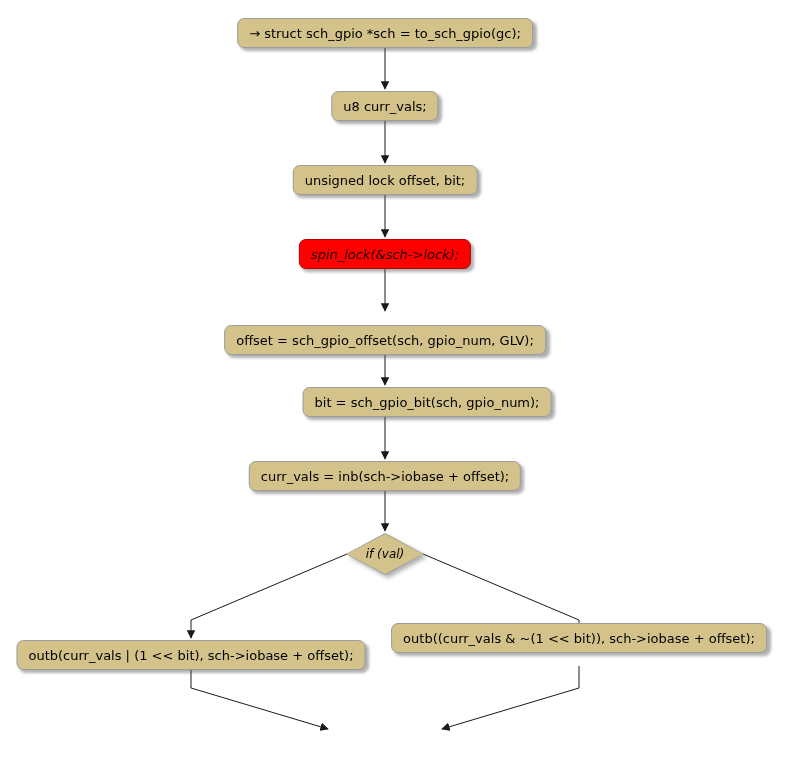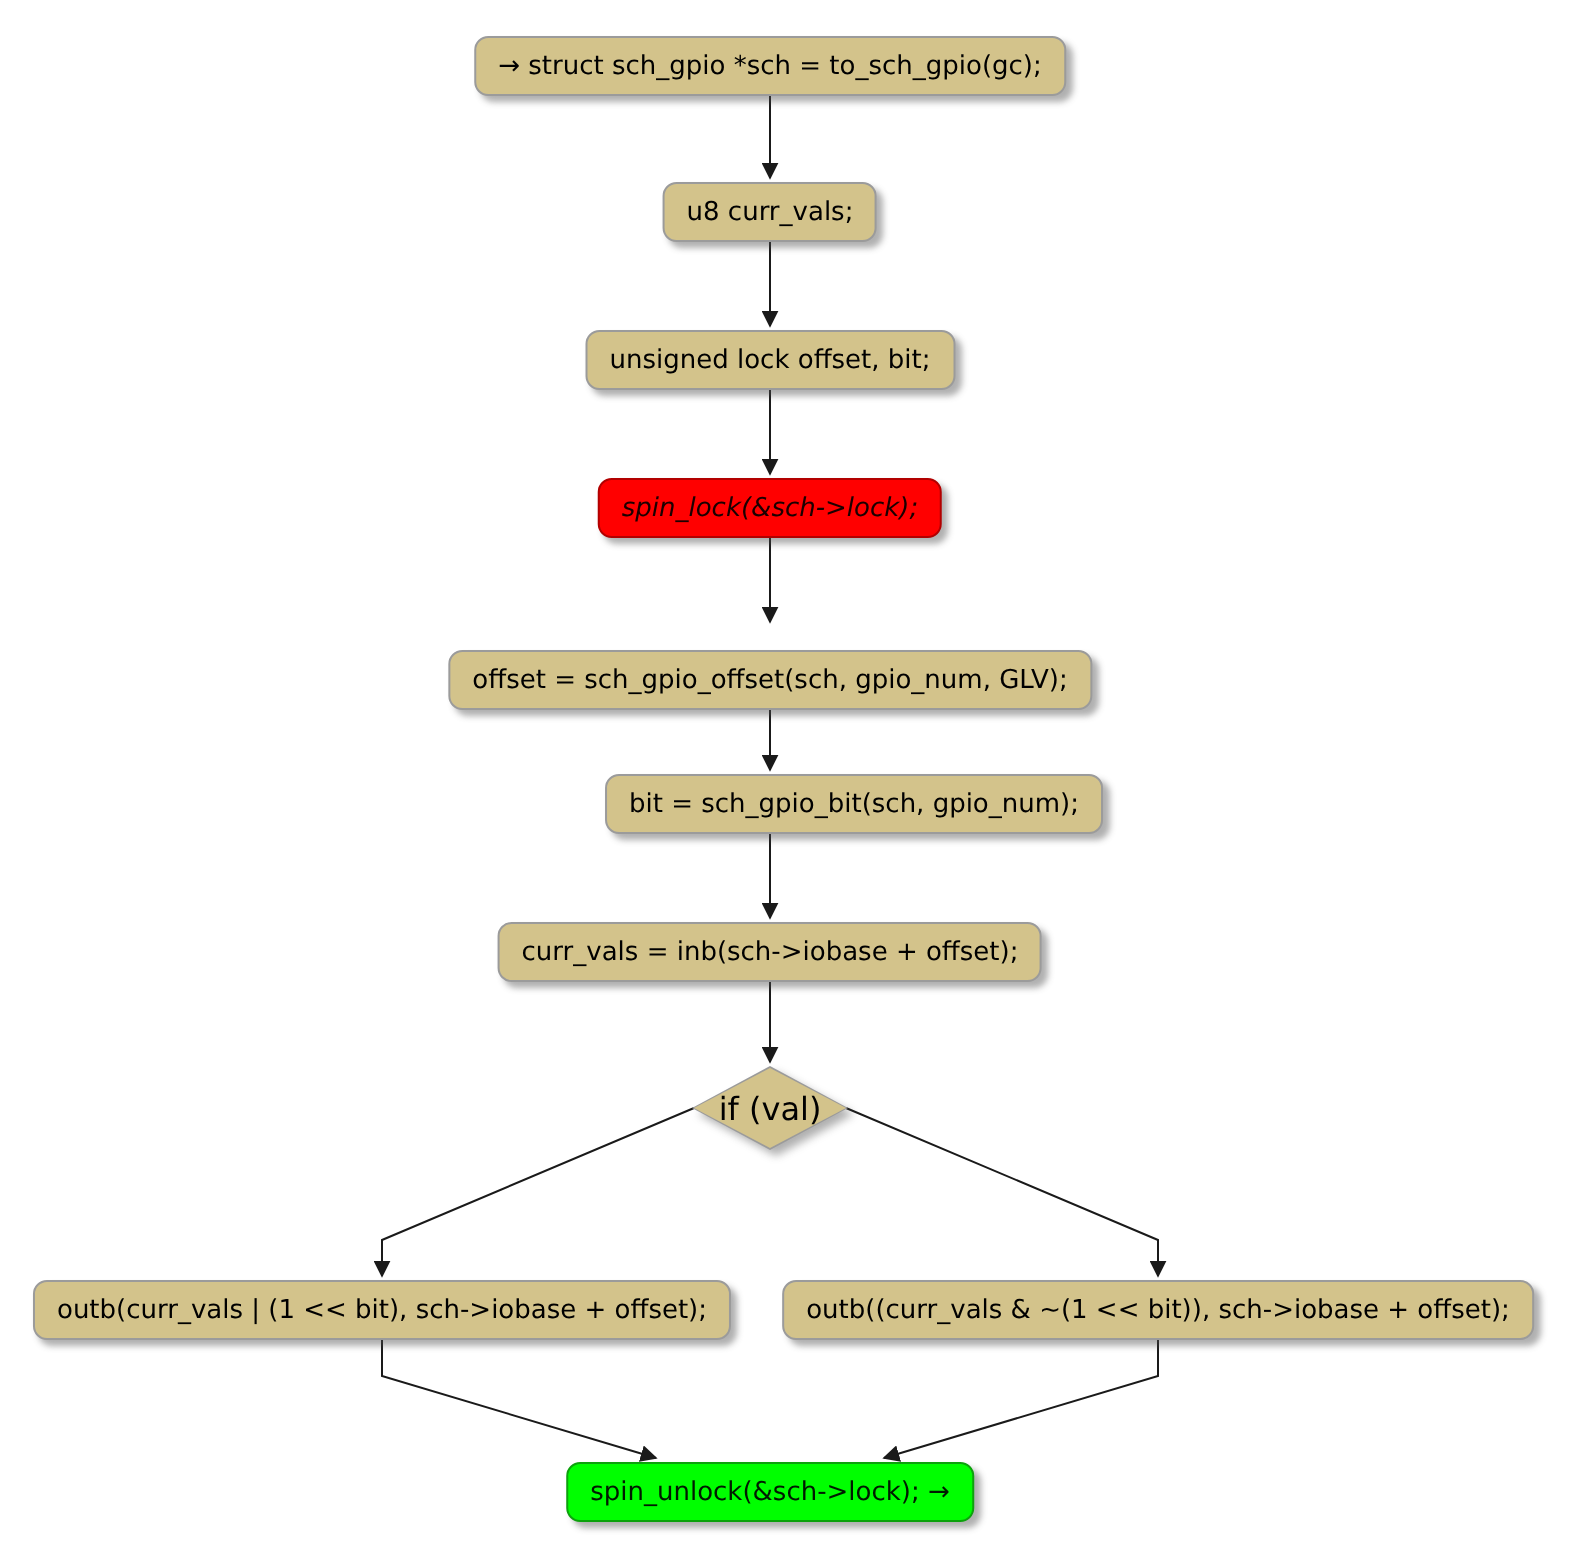--- a/index.html
+++ b/index.html
@@ -68,22 +68,23 @@
     inset: 1px;
     background: var(--node-fill);
     clip-path: polygon(50% 0, 100% 50%, 50% 100%, 0 50%);
   }
   .diamond-label {
     position: absolute;
     inset: 0;
     display: flex;
     align-items: center;
     justify-content: center;
-    font-size: 16px;
+    font-size: 12px;
     color: var(--text-color);
+    font-style: italic;
   }
 </style>
 </head>
 <body>
 
 <div id="canvas">
 
   <svg id="edges" width="786" height="781" viewBox="0 0 786 781">
     <defs>
       <marker id="arrow" viewBox="0 0 10 10" refX="9" refY="5" markerWidth="8.5" markerHeight="8.5" orient="auto-start-reverse">
@@ -120,17 +121,16 @@
   <div class="node" style="left:385px; top:461px;text-align:right;">curr_vals = inb(sch-&gt;iobase + offset);</div>
 
   <div class="diamond-wrap" style="left:346px; top:533px;">
     <div class="diamond-outer"></div>
     <div class="diamond-inner"></div>
     <div class="diamond-label">if (val)</div>
   </div>
 
   <div class="node" style="left:191px; top:640px;">outb(curr_vals | (1 &lt;&lt; bit), sch-&gt;iobase + offset);</div>
 
-  <div class="node" style="left:579px; top:640px;">outb((curr_vals &amp; ~(1 &lt;&lt; bit)), sch-&gt;iobase + offset);</div>
+  <div class="node" style="left:579px; top:623px;">outb((curr_vals &amp; ~(1 &lt;&lt; bit)), sch-&gt;iobase + offset);</div>
 
-  <div class="node node-green" style="left:385px; top:731px;">spin_unlock(&amp;sch-&gt;lock); →</div>
 
 </div>
 
 </body></html>

